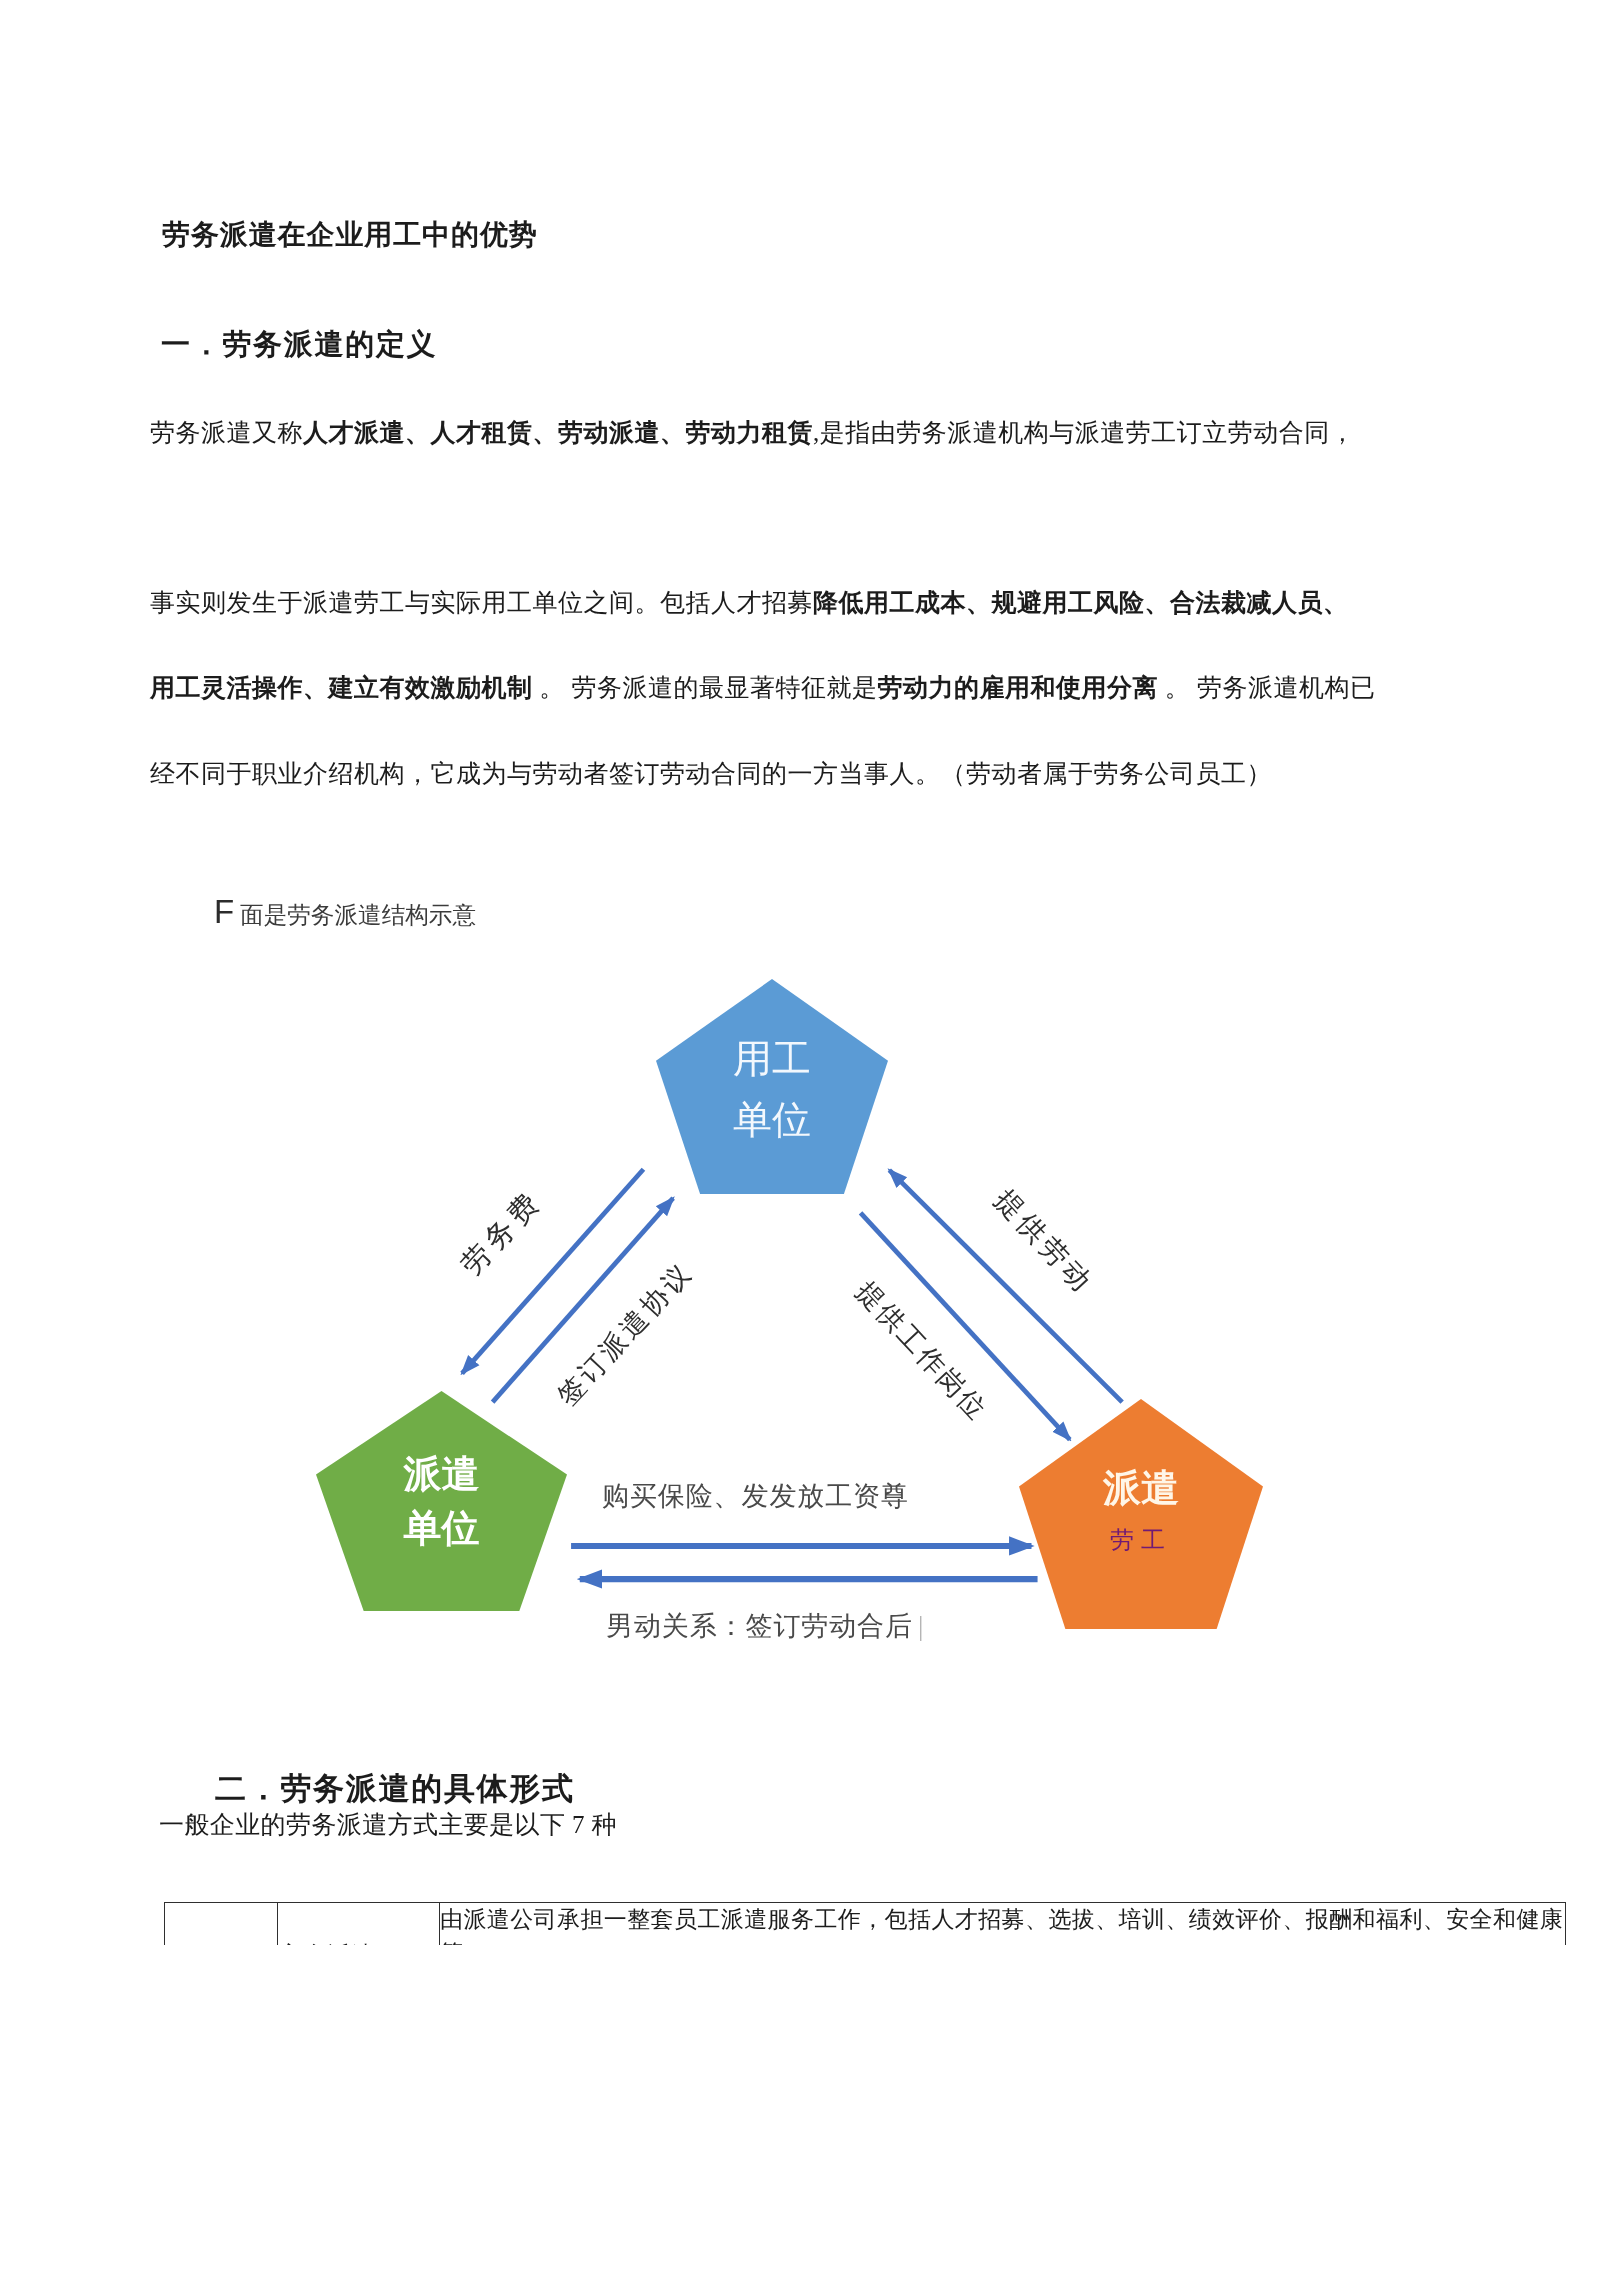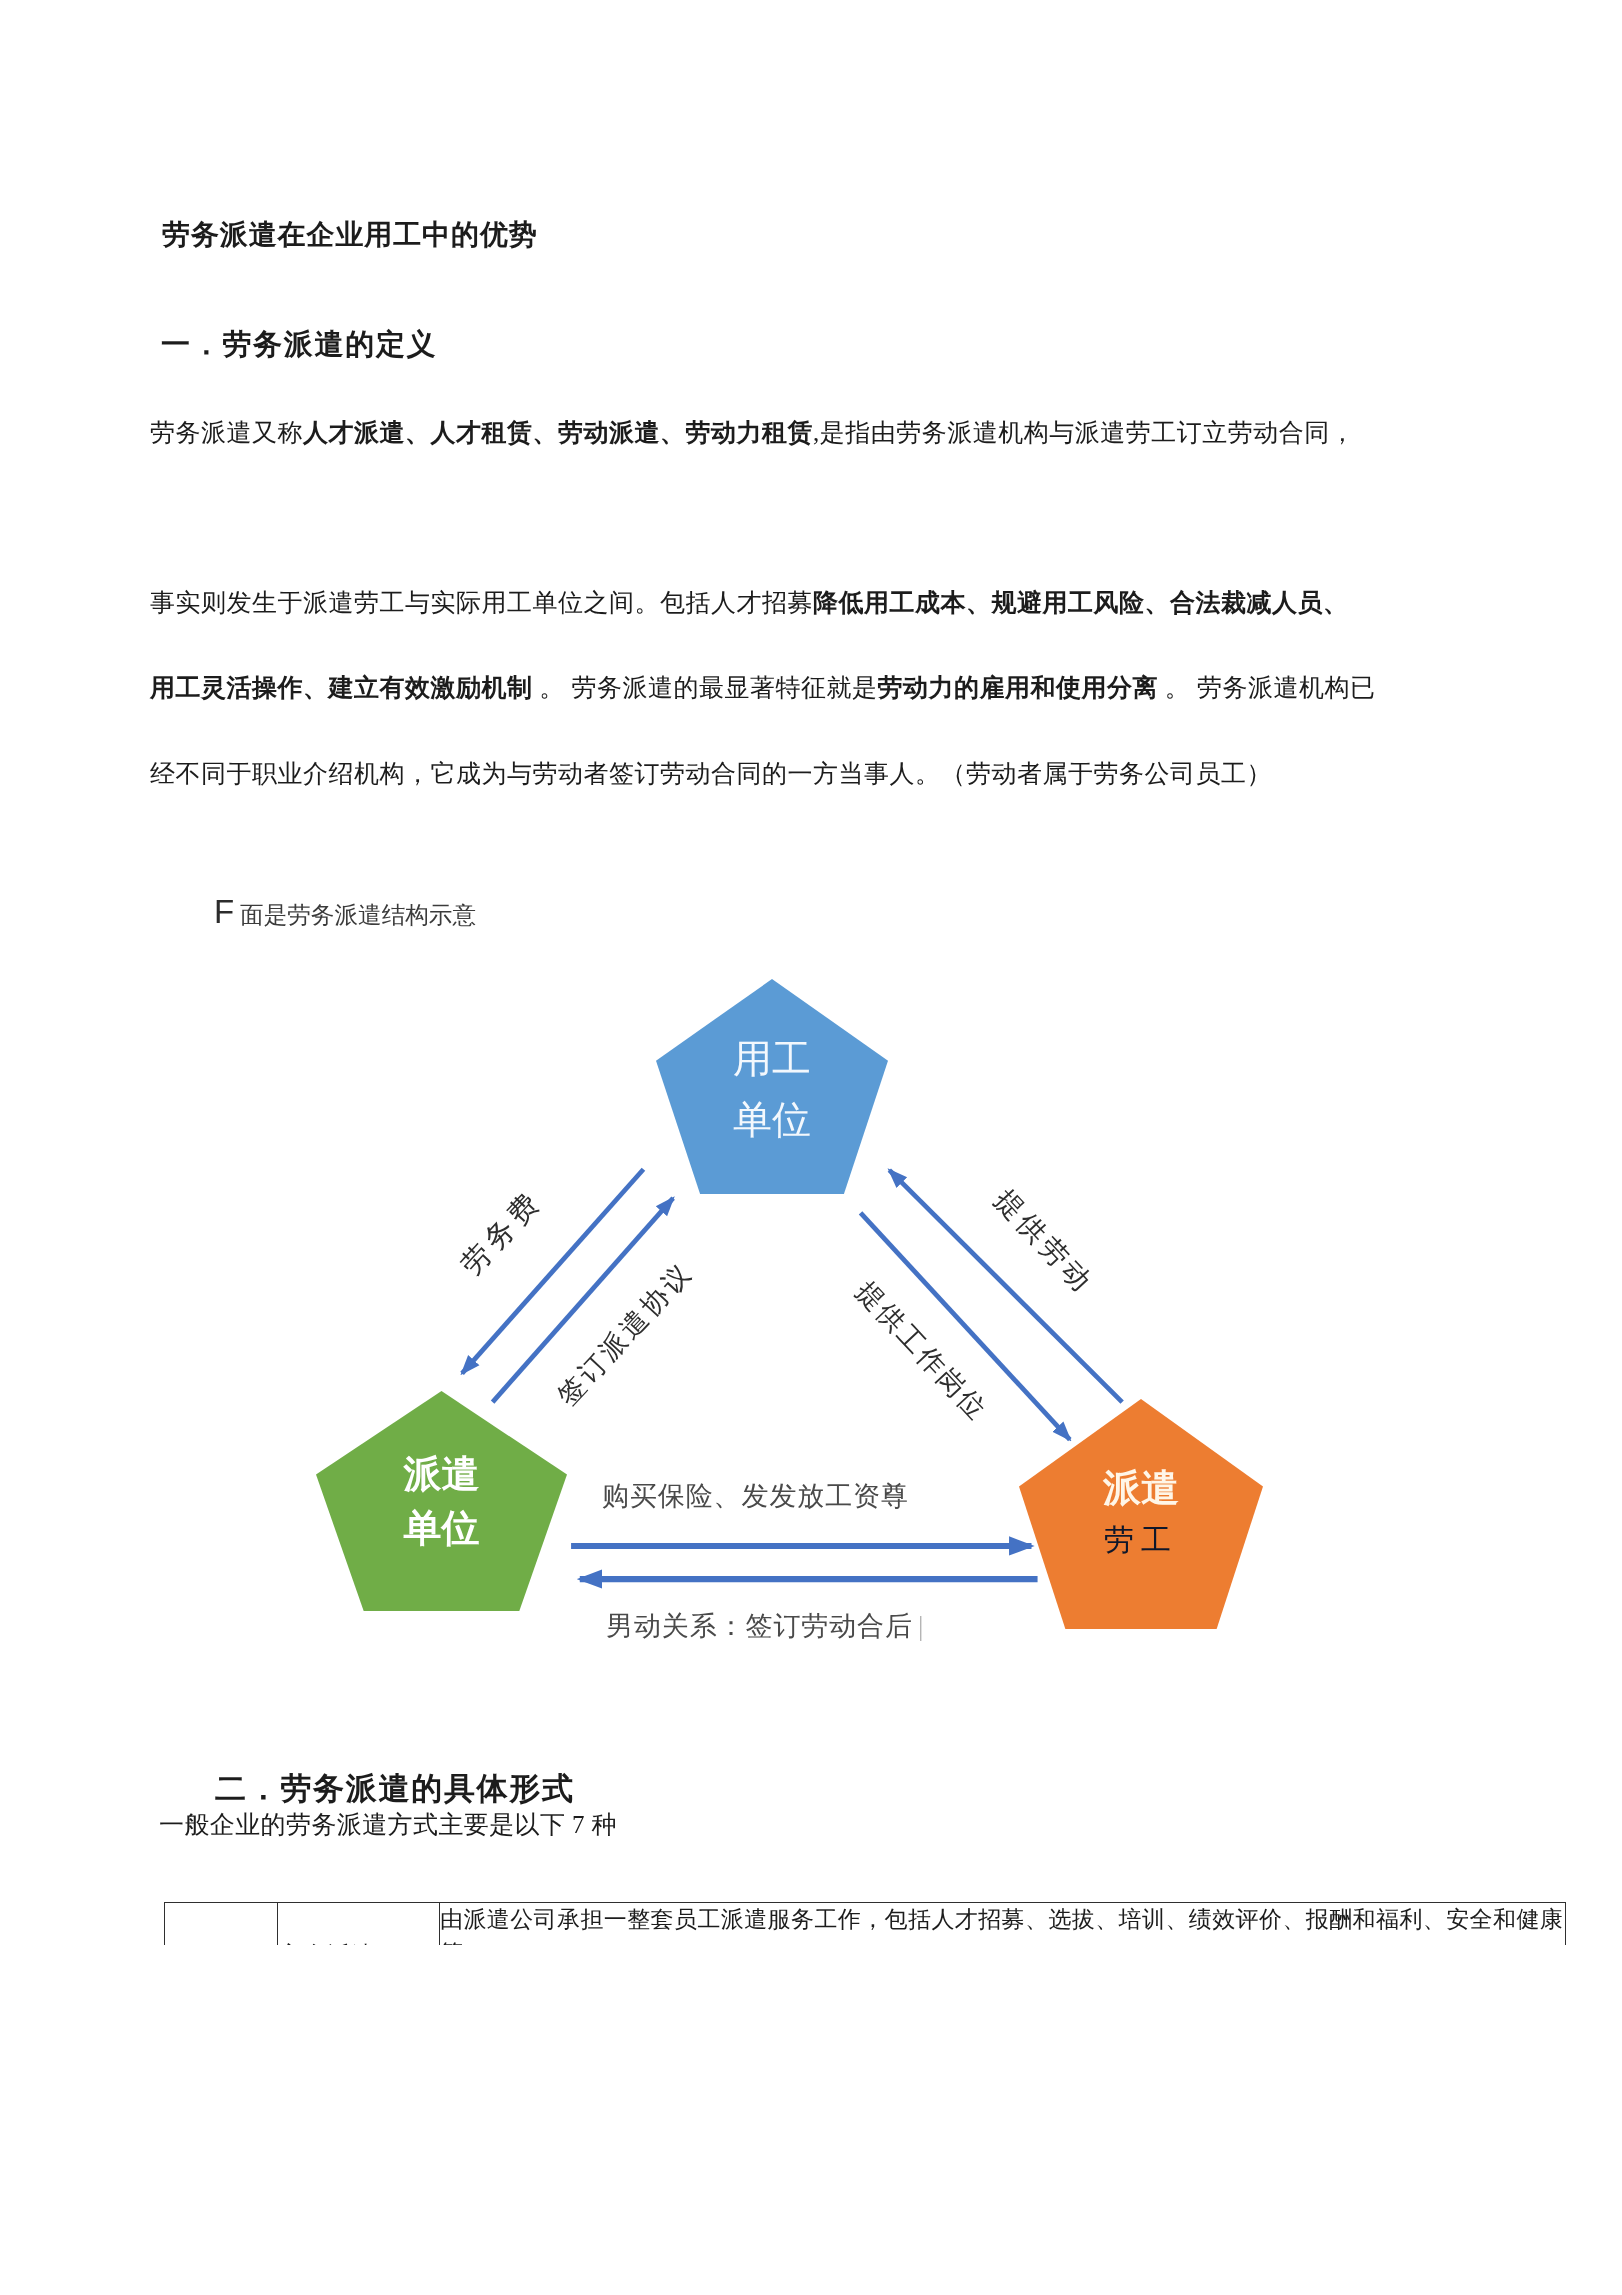--- a/index.html
+++ b/index.html
@@ -23,21 +23,21 @@
     display:flex;flex-direction:column;align-items:center;justify-content:center;
     font-family:"Liberation Sans","DejaVu Sans",sans-serif;text-align:center;
   }
   .pent-employer{left:656px;top:979px;width:232px;height:215px;background:#5b9bd5;}
   .pent-agency{left:316px;top:1391px;width:251px;height:220px;background:#70ad47;}
   .pent-worker{left:1019px;top:1399px;width:244px;height:230px;background:#ed7d31;}
   .pent .l1,.pent .l2{display:block;}
   .pent-employer .l1,.pent-employer .l2{font-size:39px;line-height:56px;color:#f3f8fd;font-weight:400;padding-top:5.2px;}
   .pent-agency .l1,.pent-agency .l2{font-size:38px;line-height:54px;color:#ffffff;font-weight:700;}
   .pent-worker .l1{font-size:38px;line-height:52px;color:#fff6e8;font-weight:700;}
-  .pent-worker .l2{font-size:30px;line-height:52px;color:#0f172a;font-weight:400;letter-spacing:7px;}
+  .pent-worker .l2{font-size:24px;line-height:52px;color:#701a75;font-weight:400;letter-spacing:7px;}
 
   .edge-label{position:absolute;color:#2e2e2e;white-space:nowrap;
     font-family:"Liberation Serif","DejaVu Serif",serif;}
   .rot-neg{transform:translate(-50%,-50%) rotate(-47deg);}
   .rot-pos{transform:translate(-50%,-50%) rotate(47deg);}
   .lbl-fee{left:502px;top:1233px;font-size:29px;letter-spacing:5.2px;}
   .lbl-agreement{left:625px;top:1334px;font-size:27px;letter-spacing:3.5px;}
   .lbl-provide-labor{left:1044px;top:1242px;font-size:28px;letter-spacing:4.4px;}
   .lbl-provide-job{left:922px;top:1351px;font-size:27px;letter-spacing:2.6px;}
   .lbl-insurance{left:602px;top:1478px;font-size:27px;color:#4a4a4a;letter-spacing:0.9px;}

